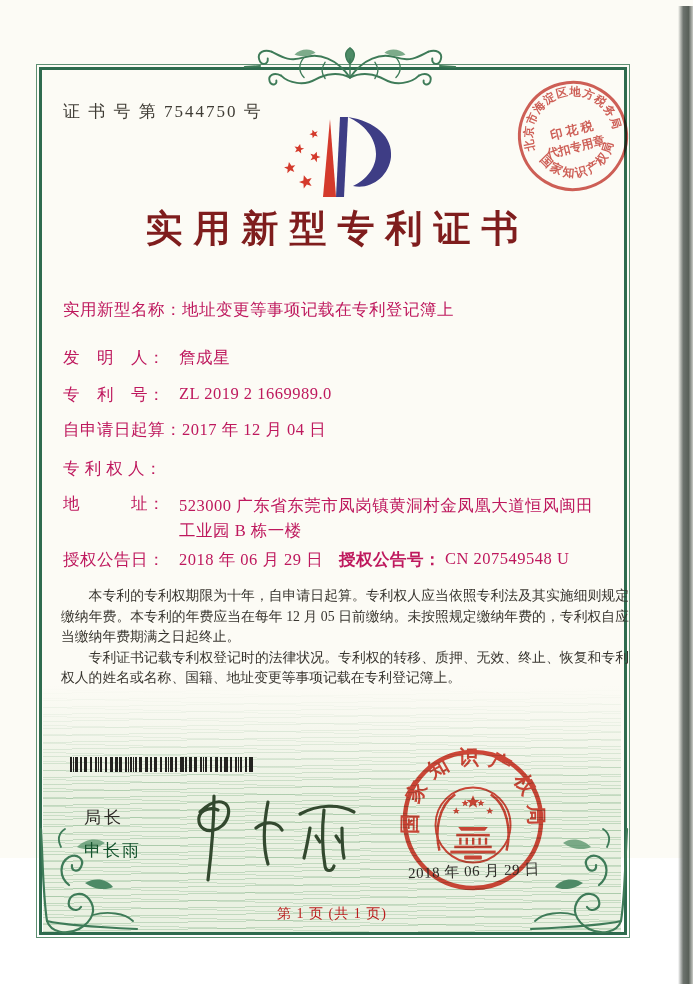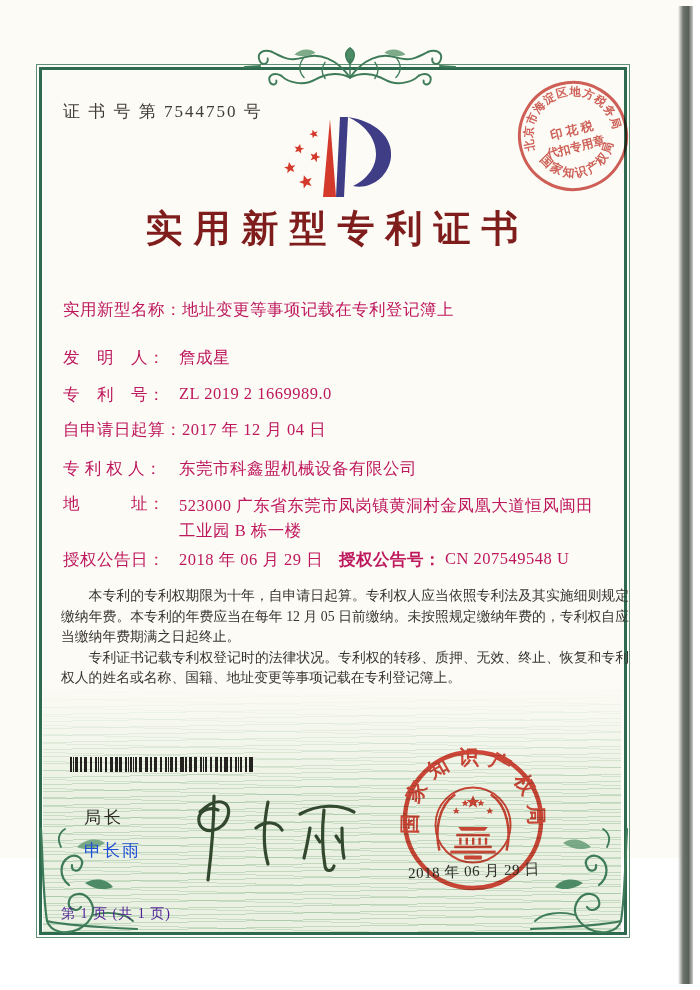--- a/index.html
+++ b/index.html
@@ -49,29 +49,29 @@
     line-height:20.5px;color:#37342e;text-align:justify;}
   .body-text p{margin:0;text-indent:2em;}
 
   .barcode{position:absolute;left:70px;top:757px;width:184px;height:15px;
     background-image:
       repeating-linear-gradient(90deg,#23221f 0 2px,transparent 2px 5px),
       repeating-linear-gradient(90deg,#23221f 0 1px,transparent 1px 7px),
       repeating-linear-gradient(90deg,transparent 0 3px,#23221f 3px 4px,transparent 4px 11px);}
 
   .sig-title{position:absolute;left:84px;top:806px;font-size:17px;letter-spacing:3px;color:#2e2c27;}
-  .sig-name{position:absolute;left:84px;top:839px;font-size:17px;letter-spacing:2px;color:#1d4ed8;}
+  .sig-name{position:absolute;left:84px;top:839px;font-size:17px;letter-spacing:2px;color:#14532d;}
   .signature{position:absolute;left:172px;top:788px;width:200px;height:98px;}
 
   .seal{position:absolute;left:399px;top:745px;width:148px;height:150px;mix-blend-mode:multiply;opacity:.92;}
   .seal-date{position:absolute;left:399px;top:862px;width:150px;text-align:center;
     font-size:15px;color:#2c2b27;transform:rotate(-2deg);letter-spacing:.5px;}
 
-  .footer{position:absolute;left:36px;top:905px;width:592px;
-    font-size:14px;letter-spacing:1px;color:#4c1d95;padding-left:25px;}
+  .footer{position:absolute;left:36px;top:905px;width:592px;text-align:center;
+    font-size:14px;letter-spacing:1px;color:#b91c1c;}
 </style>
 </head>
 <body>
 
 <div class="scan">
   <div class="paper">
 
     <div class="guilloche"></div>
 
     <div class="frame">
@@ -168,21 +168,20 @@
       <div class="frow mb13">
         <span class="flabel">专　利　号：</span>
         <span class="fvalue">ZL 2019 2 1669989.0</span>
       </div>
       <div class="frow mb17">
         <span class="flabel">自申请日起算：</span>
         <span class="fvalue">2017 年 12 月 04 日</span>
       </div>
       <div class="frow mb13">
         <span class="flabel">专 利 权 人：</span>
-        <span class="fvalue">东莞市科鑫盟机械设备有限公司</span>
       </div>
       <div class="frow mb6">
         <span class="flabel">地　　　址：</span>
         <span class="fvalue">
           <span class="addr-line">523000 广东省东莞市凤岗镇黄洞村金凤凰大道恒风闽田</span>
           <span class="addr-line">工业园 B 栋一楼</span>
         </span>
       </div>
       <div class="frow">
         <span class="flabel">授权公告日：</span>

